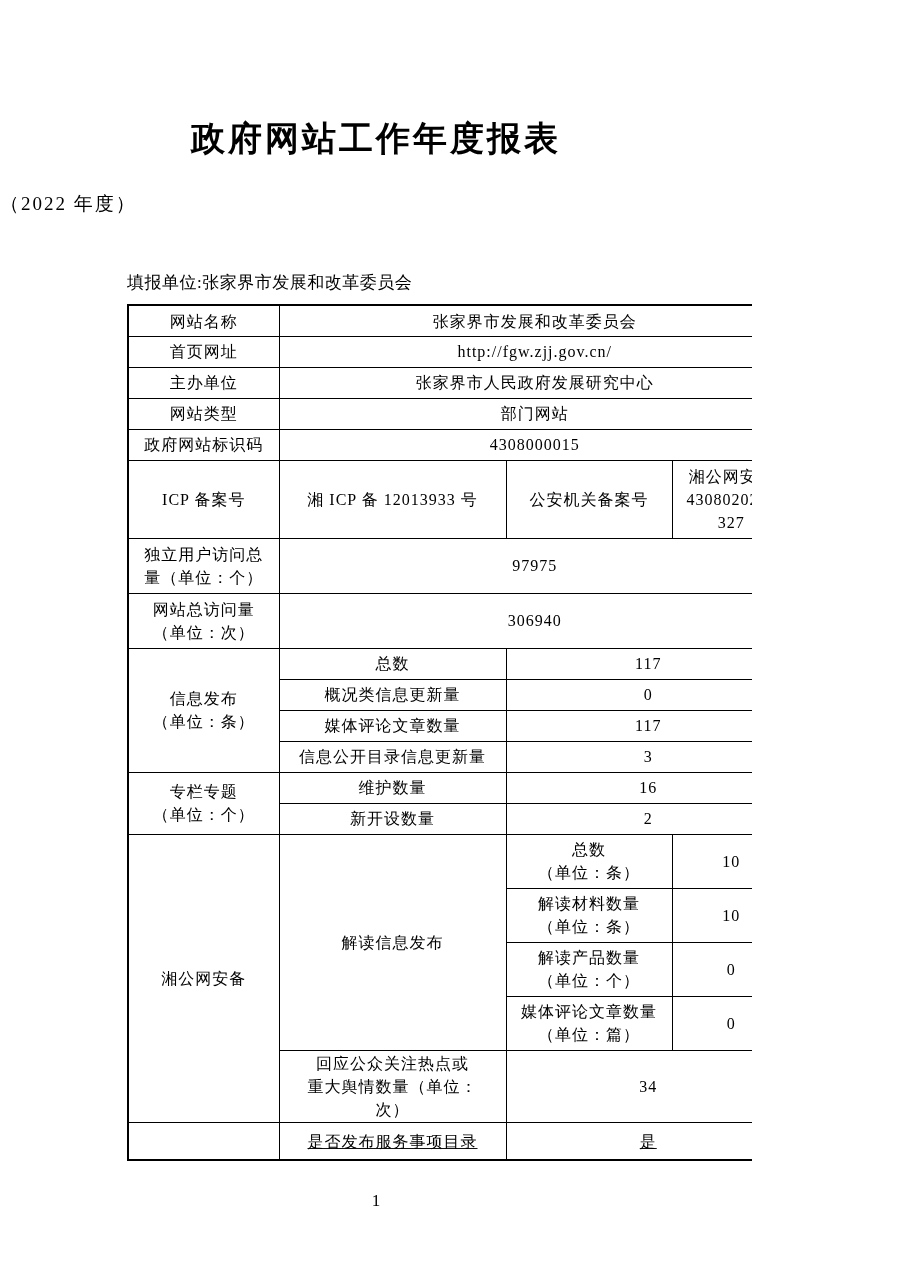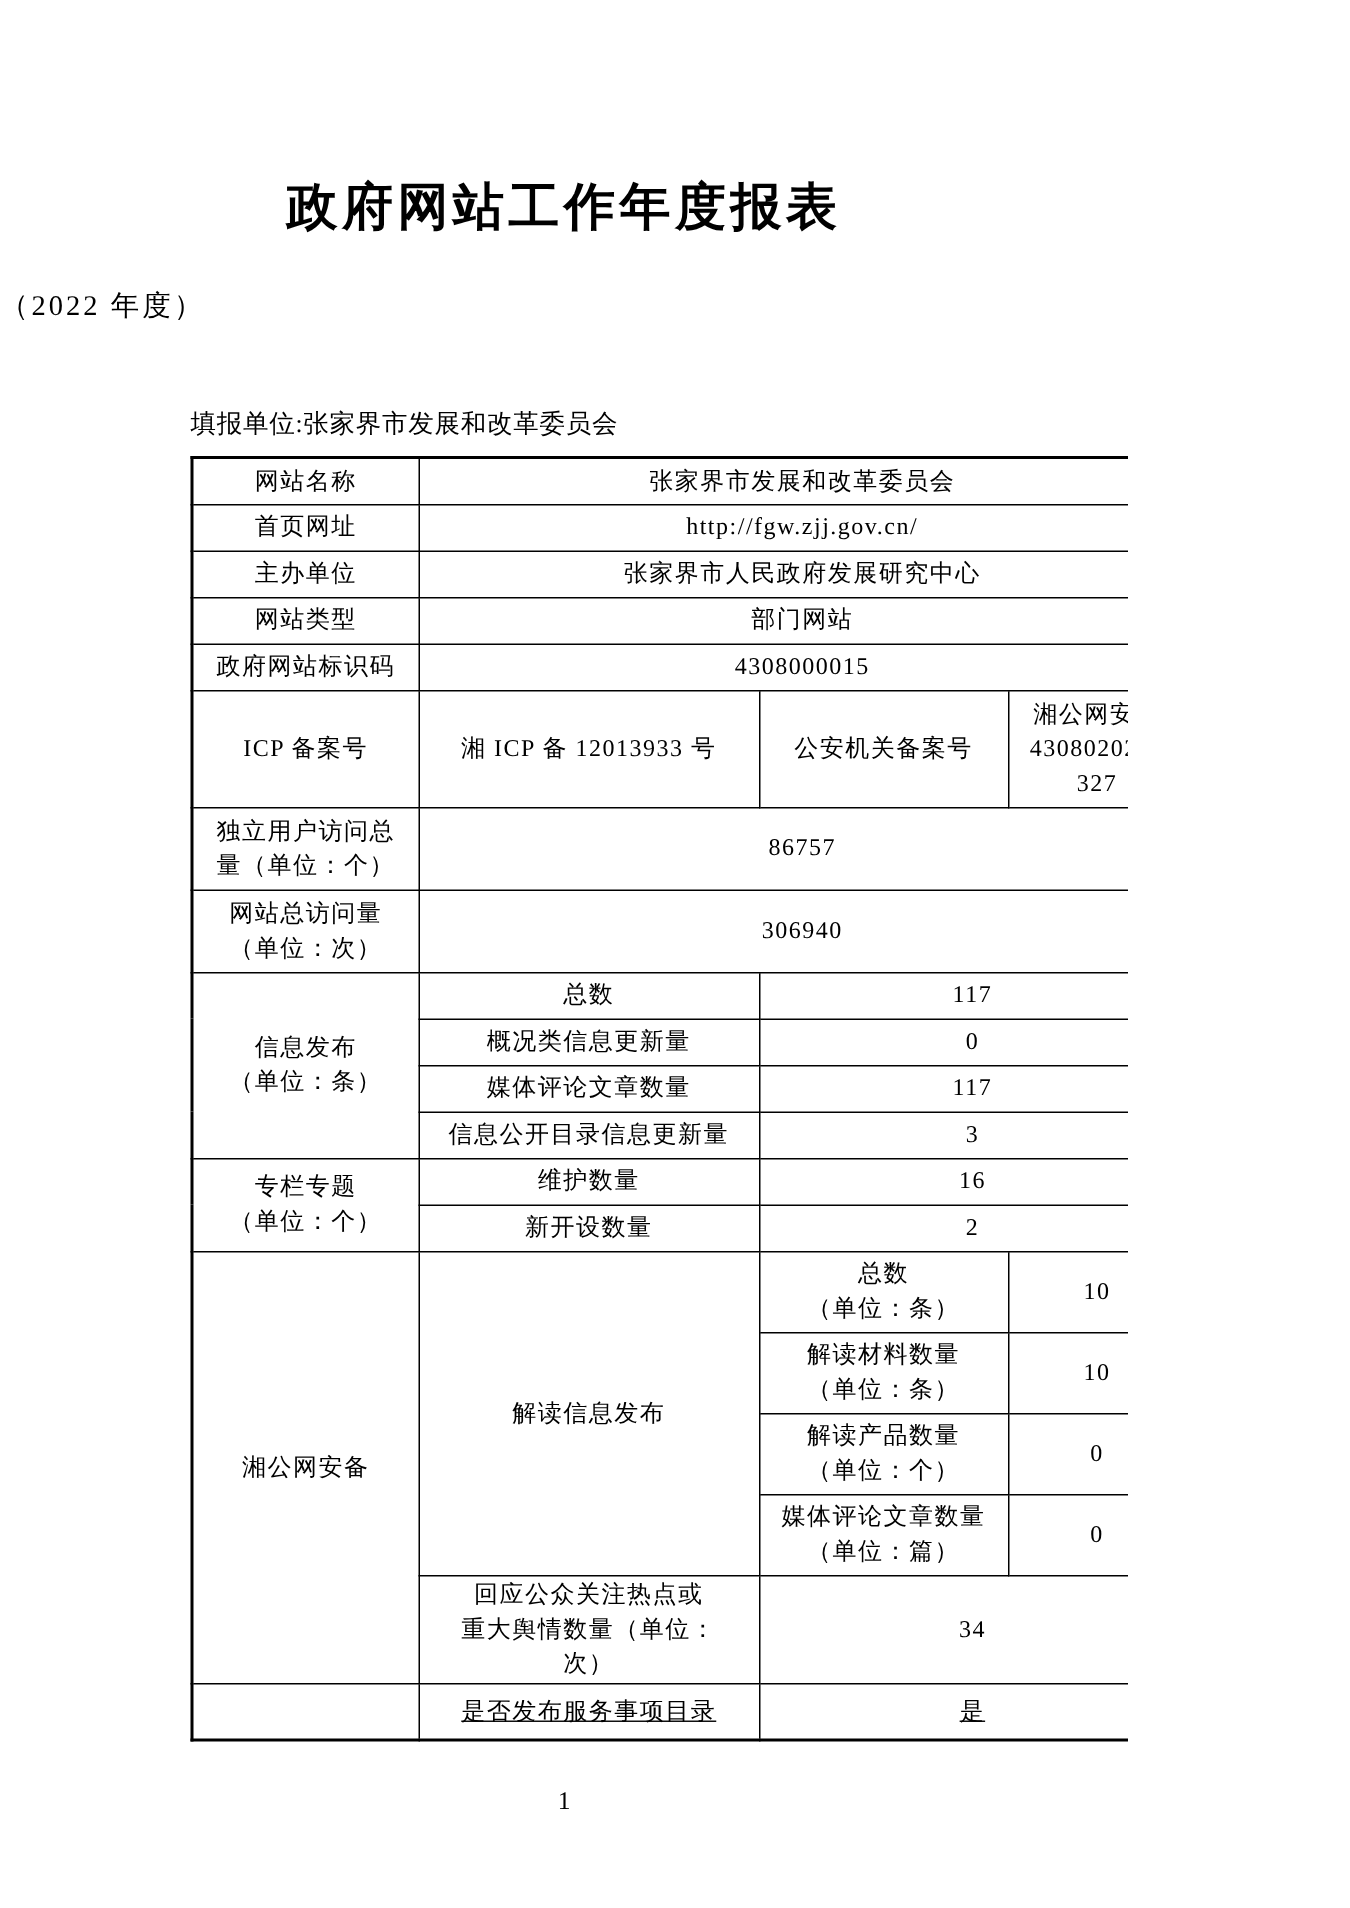--- a/index.html
+++ b/index.html
@@ -111,21 +111,21 @@
         <td>ICP 备案号</td>
         <td>湘 ICP 备 12013933 号</td>
         <td>公安机关备案号</td>
         <td>湘公网安备
 43080202000
 327</td>
       </tr>
       <tr class="h55">
         <td class="al">独立用户访问总
 量（单位：个）</td>
-        <td colspan="3">86757</td>
+        <td colspan="3">97975</td>
       </tr>
       <tr class="h55">
         <td>网站总访问量
 （单位：次）</td>
         <td colspan="3">306940</td>
       </tr>
 
       <tr class="h31">
         <td rowspan="4">信息发布
 （单位：条）</td>

